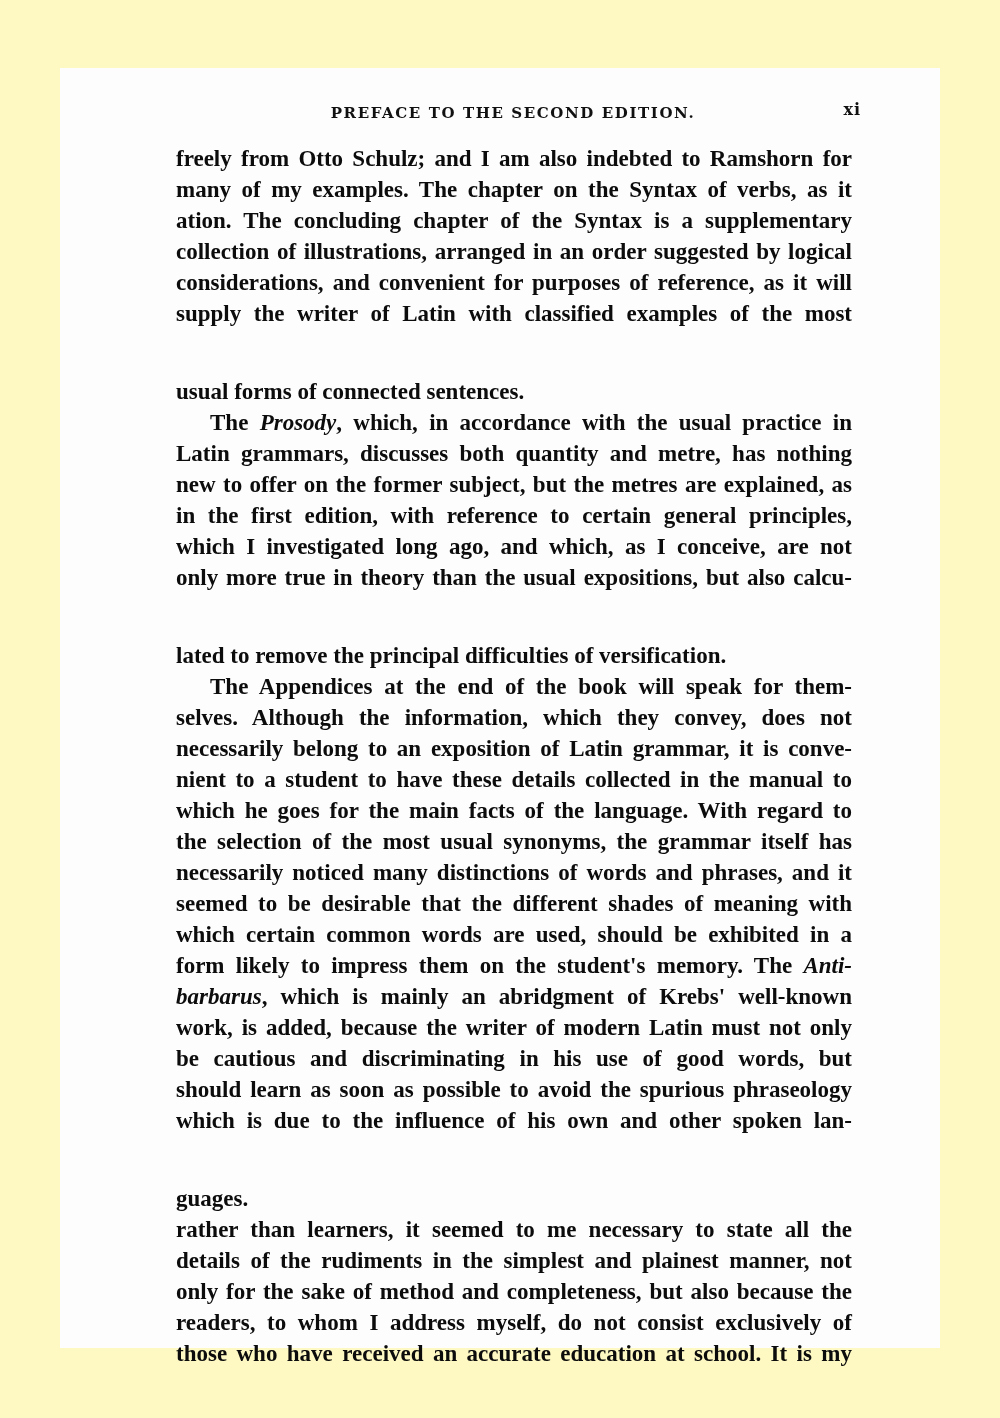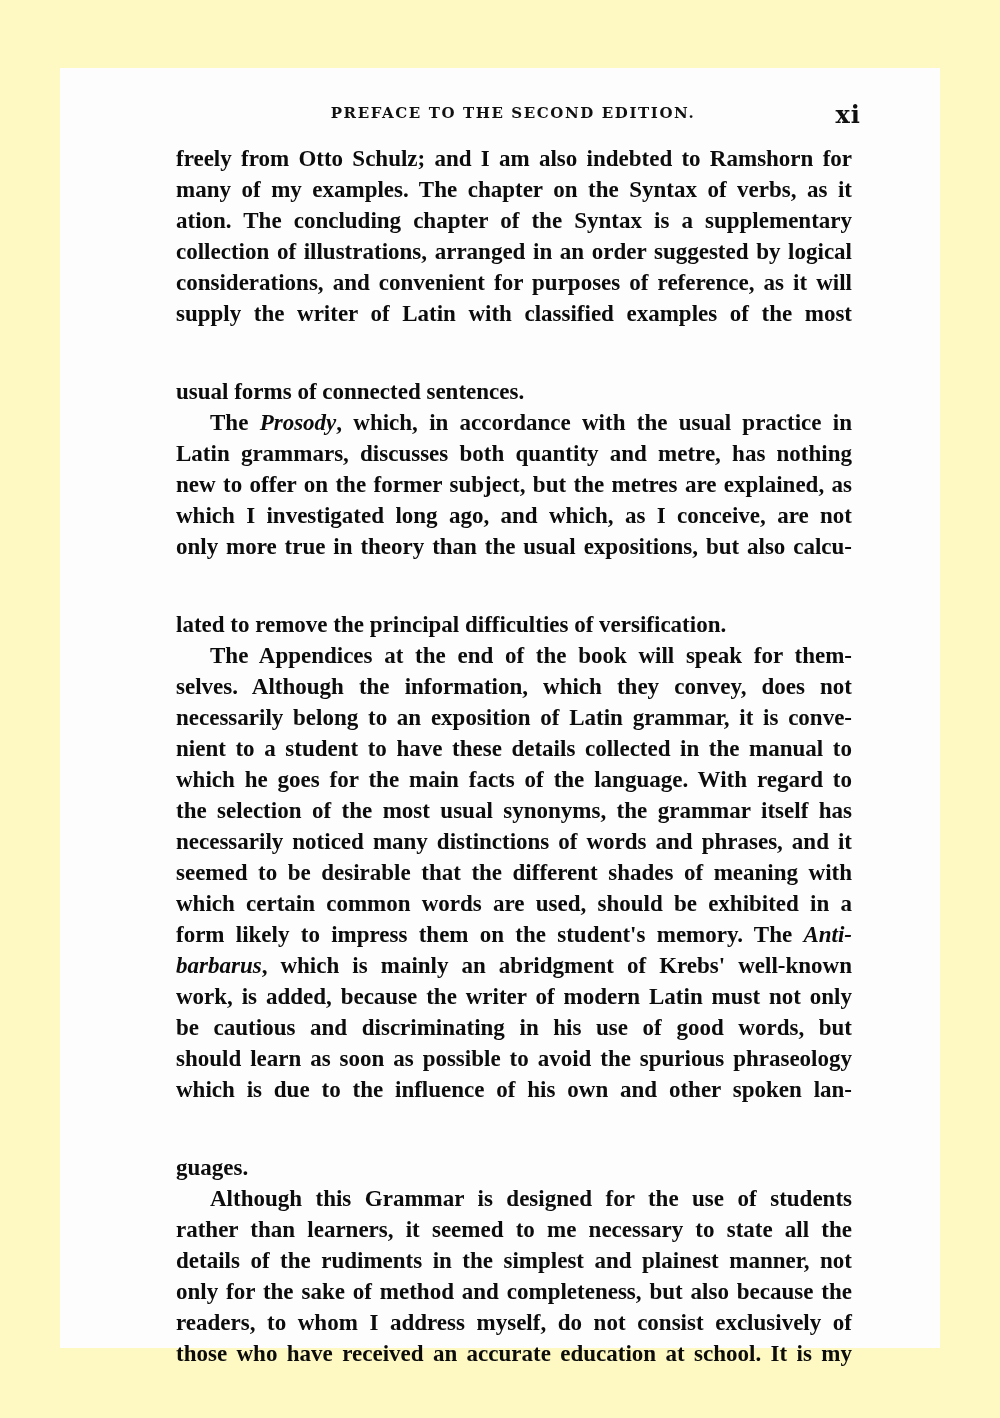--- a/index.html
+++ b/index.html
@@ -46,21 +46,21 @@
       text-align: center;
       font-size: 15px;
       font-weight: bold;
       letter-spacing: 1.6px;
       padding-right: 20px;
     }
     .page-number {
       position: absolute;
       right: 0;
       top: 0;
-      font-size: 24px;
+      font-size: 16px;
       font-weight: bold;
       letter-spacing: 1px;
     }
     .body-text {
       position: absolute;
       left: 176px;
       top: 143px;
       width: 676px;
       font-family: "Liberation Serif", serif;
       font-size: 23px;
@@ -112,20 +112,21 @@
       <span class="line">collection of illustrations, arranged in an order suggested by logical</span>
       <span class="line">considerations, and convenient for purposes of reference, as it will</span>
       <span class="line">supply the writer of Latin with classified examples of the most</span>
       <span class="line last">usual forms of connected sentences.</span>
     </div>
 
     <div class="para">
       <span class="line indent"><span>The </span><span class="it">Prosody</span><span>, which, in accordance with the usual practice in</span></span>
       <span class="line">Latin grammars, discusses both quantity and metre, has nothing</span>
       <span class="line">new to offer on the former subject, but the metres are explained, as</span>
+      <span class="line">in the first edition, with reference to certain general principles,</span>
       <span class="line">which I investigated long ago, and which, as I conceive, are not</span>
       <span class="line">only more true in theory than the usual expositions, but also calcu-</span>
       <span class="line last">lated to remove the principal difficulties of versification.</span>
     </div>
 
     <div class="para">
       <span class="line indent">The Appendices at the end of the book will speak for them-</span>
       <span class="line">selves. Although the information, which they convey, does not</span>
       <span class="line">necessarily belong to an exposition of Latin grammar, it is conve-</span>
       <span class="line">nient to a student to have these details collected in the manual to</span>
@@ -137,21 +138,20 @@
       <span class="line"><span>form likely to impress them on the student's memory. The </span><span class="it">Anti-</span></span>
       <span class="line"><span class="it">barbarus</span><span>, which is mainly an abridgment of Krebs' well-known</span></span>
       <span class="line">work, is added, because the writer of modern Latin must not only</span>
       <span class="line">be cautious and discriminating in his use of good words, but</span>
       <span class="line">should learn as soon as possible to avoid the spurious phraseology</span>
       <span class="line">which is due to the influence of his own and other spoken lan-</span>
       <span class="line last">guages.</span>
     </div>
 
     <div class="para">
-      <span class="line indent">Although this Grammar is designed for the use of students</span>
       <span class="line">rather than learners, it seemed to me necessary to state all the</span>
       <span class="line">details of the rudiments in the simplest and plainest manner, not</span>
       <span class="line">only for the sake of method and completeness, but also because the</span>
       <span class="line">readers, to whom I address myself, do not consist exclusively of</span>
       <span class="line">those who have received an accurate education at school. It is my</span>
     </div>
 
   </div>
 </div>
 

